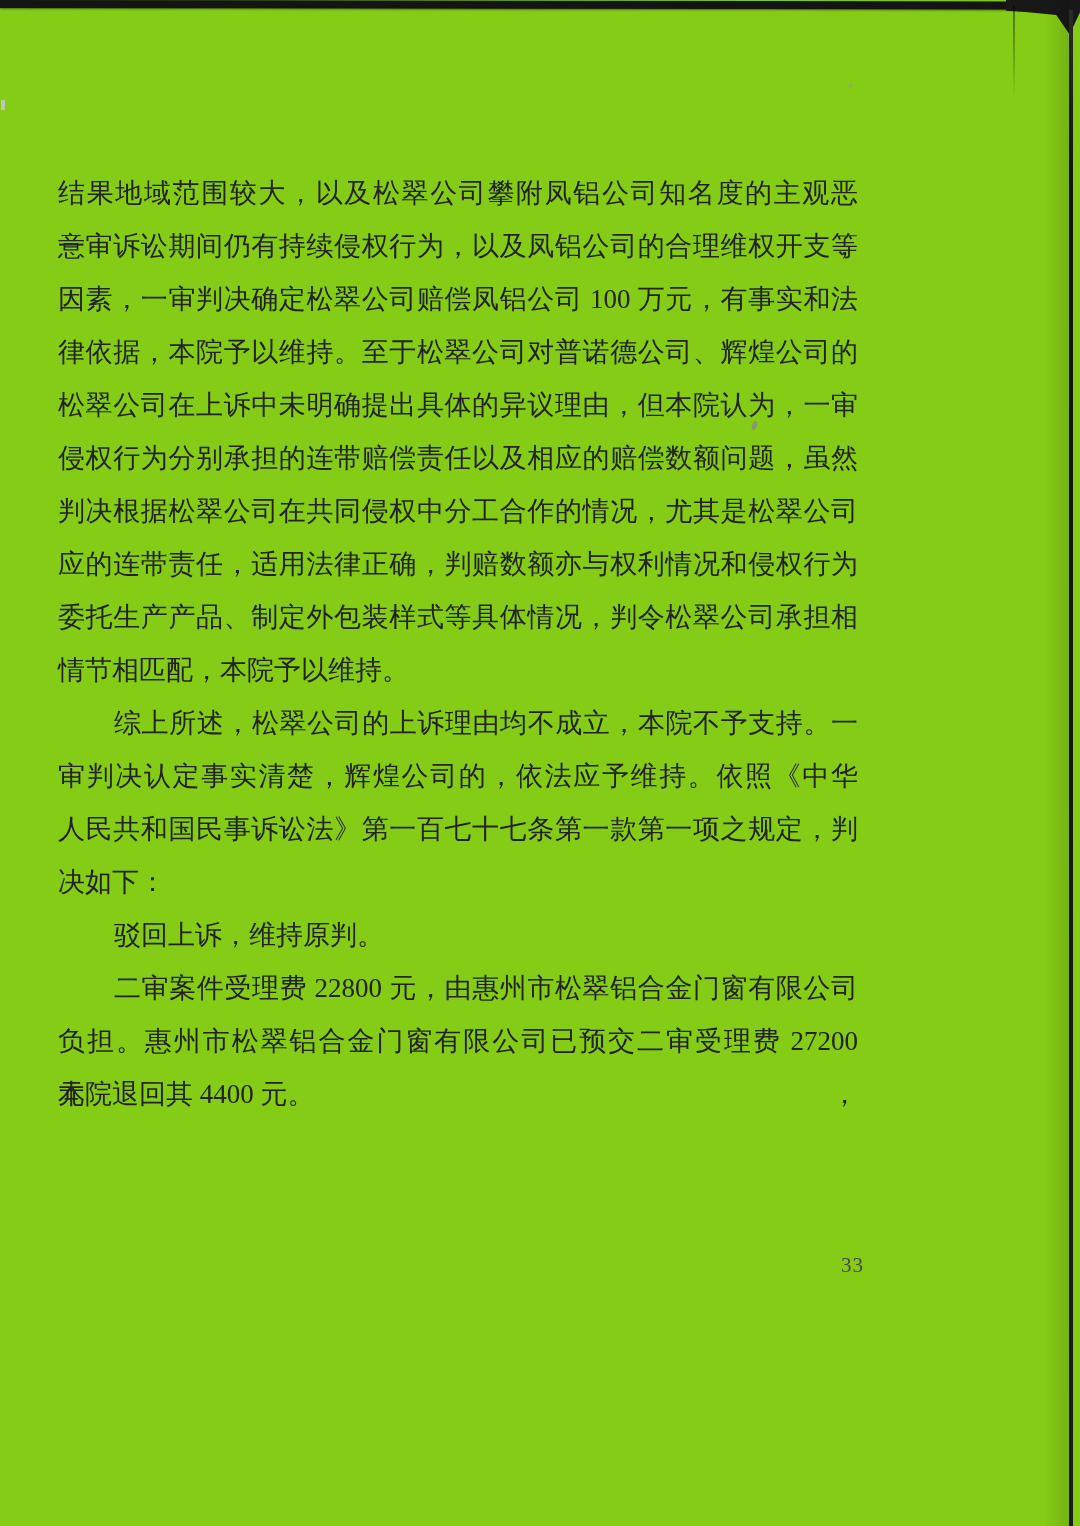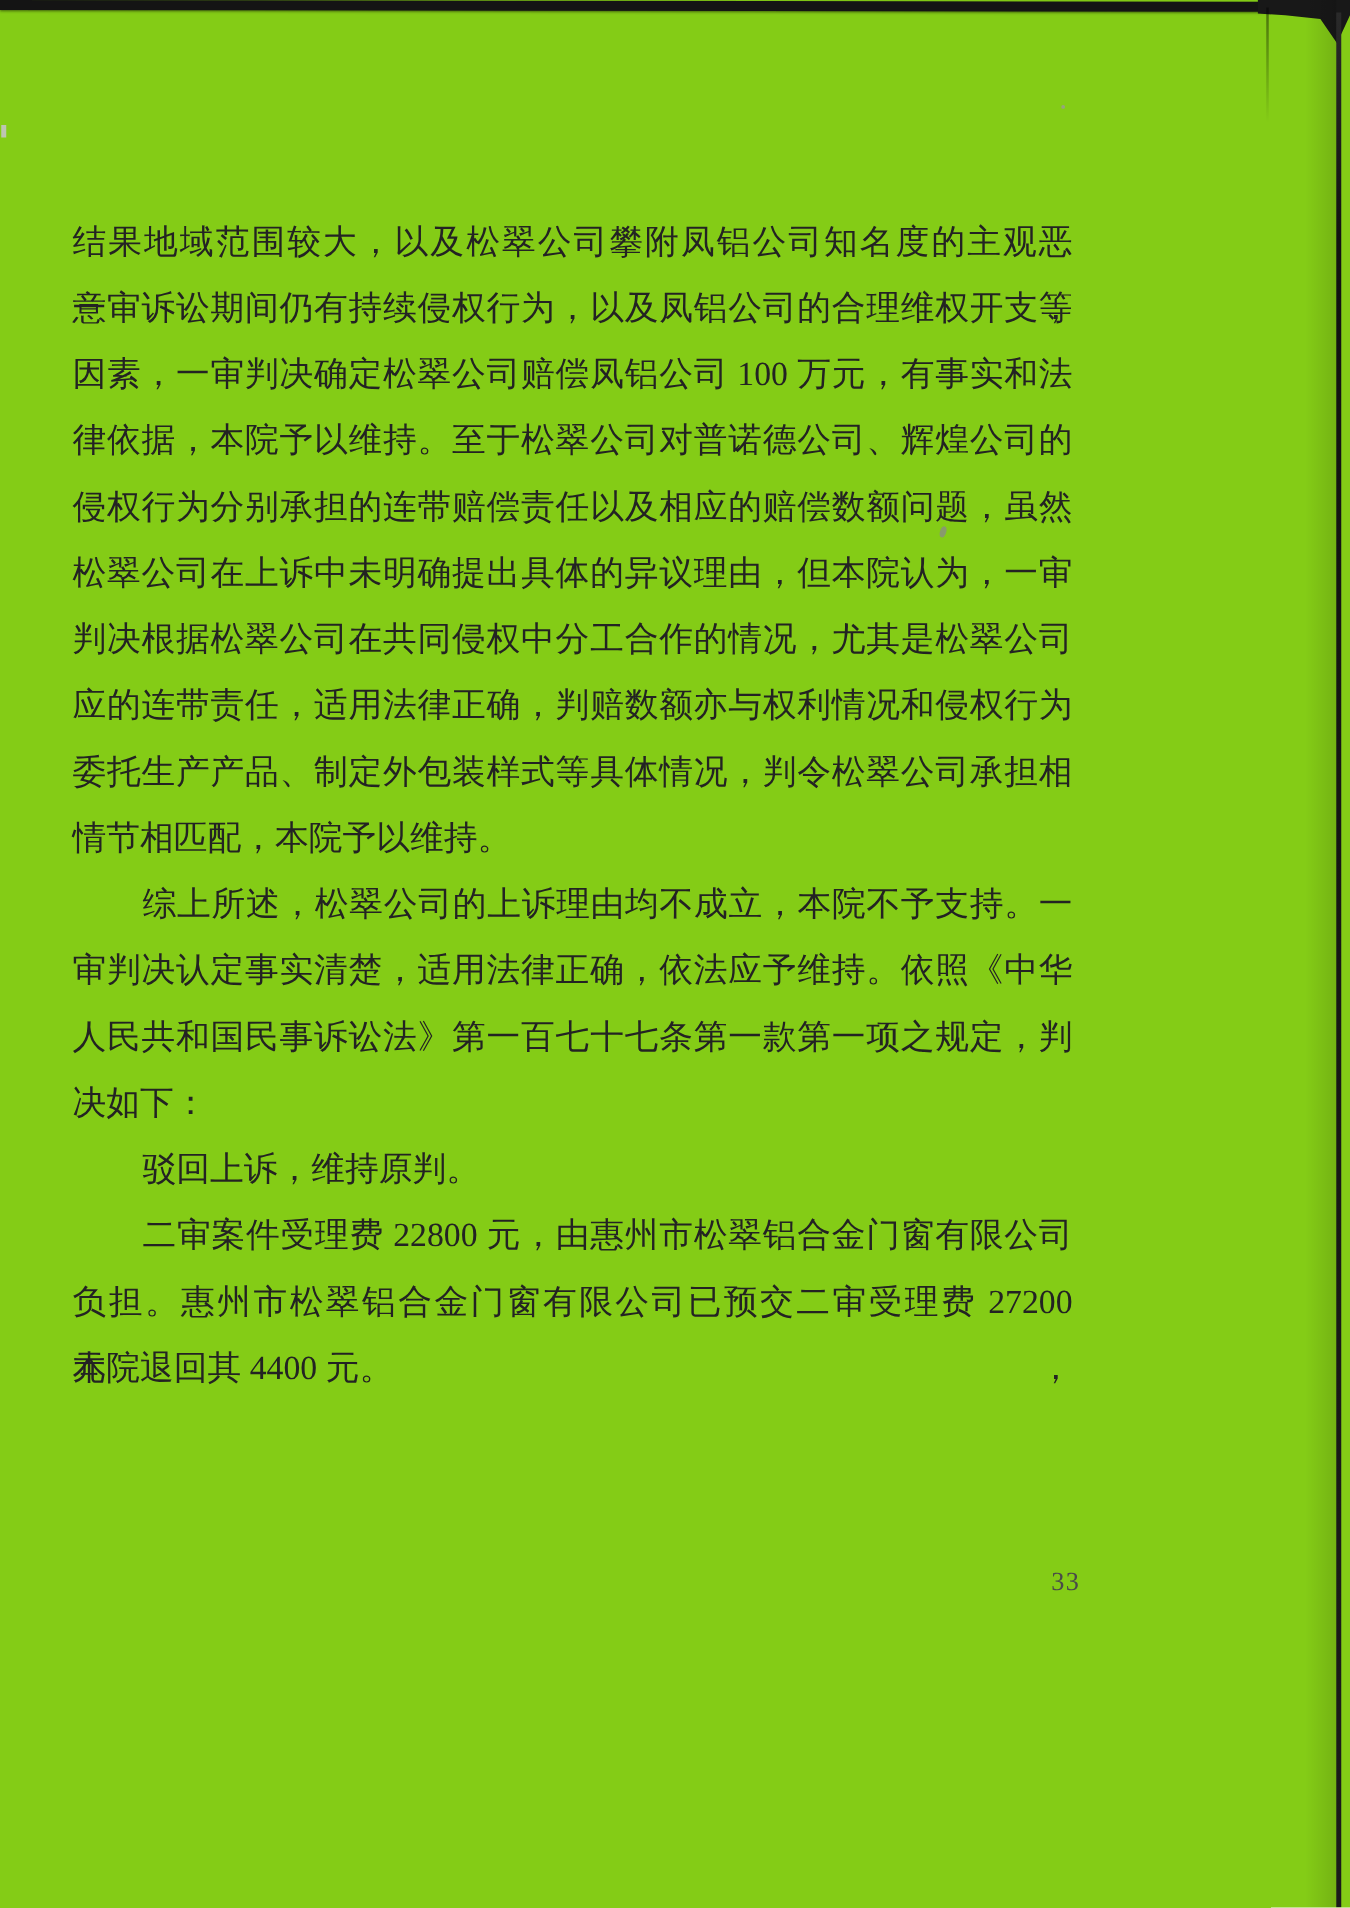--- a/index.html
+++ b/index.html
@@ -69,28 +69,28 @@
   <div class="hairline"></div>
   <div class="speck speck-comma"></div>
   <div class="speck speck-dot"></div>
   <div class="speck speck-edge"></div>
 
   <div class="text-block" id="text-block">
       <div class="line j">结果地域范围较大，以及松翠公司攀附凤铝公司知名度的主观恶意，</div>
       <div class="line j">一审诉讼期间仍有持续侵权行为，以及凤铝公司的合理维权开支等</div>
       <div class="line j">因素，一审判决确定松翠公司赔偿凤铝公司 100 万元，有事实和法</div>
       <div class="line j">律依据，本院予以维持。至于松翠公司对普诺德公司、辉煌公司的</div>
+      <div class="line j">松翠公司在上诉中未明确提出具体的异议理由，但本院认为，一审</div>
       <div class="line j">侵权行为分别承担的连带赔偿责任以及相应的赔偿数额问题，虽然</div>
-      <div class="line j">松翠公司在上诉中未明确提出具体的异议理由，但本院认为，一审</div>
       <div class="line j">判决根据松翠公司在共同侵权中分工合作的情况，尤其是松翠公司</div>
       <div class="line j">应的连带责任，适用法律正确，判赔数额亦与权利情况和侵权行为</div>
       <div class="line j">委托生产产品、制定外包装样式等具体情况，判令松翠公司承担相</div>
       <div class="line">情节相匹配，本院予以维持。</div>
       <div class="line indent j">综上所述，松翠公司的上诉理由均不成立，本院不予支持。一</div>
-      <div class="line j">审判决认定事实清楚，适用法律正确，依法应予维持。依照《中华</div>
+      <div class="line j">审判决认定事实清楚，辉煌公司的，依法应予维持。依照《中华</div>
       <div class="line j">人民共和国民事诉讼法》第一百七十七条第一款第一项之规定，判</div>
       <div class="line">决如下：</div>
       <div class="line indent">驳回上诉，维持原判。</div>
       <div class="line indent j">二审案件受理费 22800 元，由惠州市松翠铝合金门窗有限公司</div>
       <div class="line j">负担。惠州市松翠铝合金门窗有限公司已预交二审受理费 27200 元，</div>
       <div class="line">本院退回其 4400 元。</div>
     </div>
 
   <div class="page-number">33</div>
 

